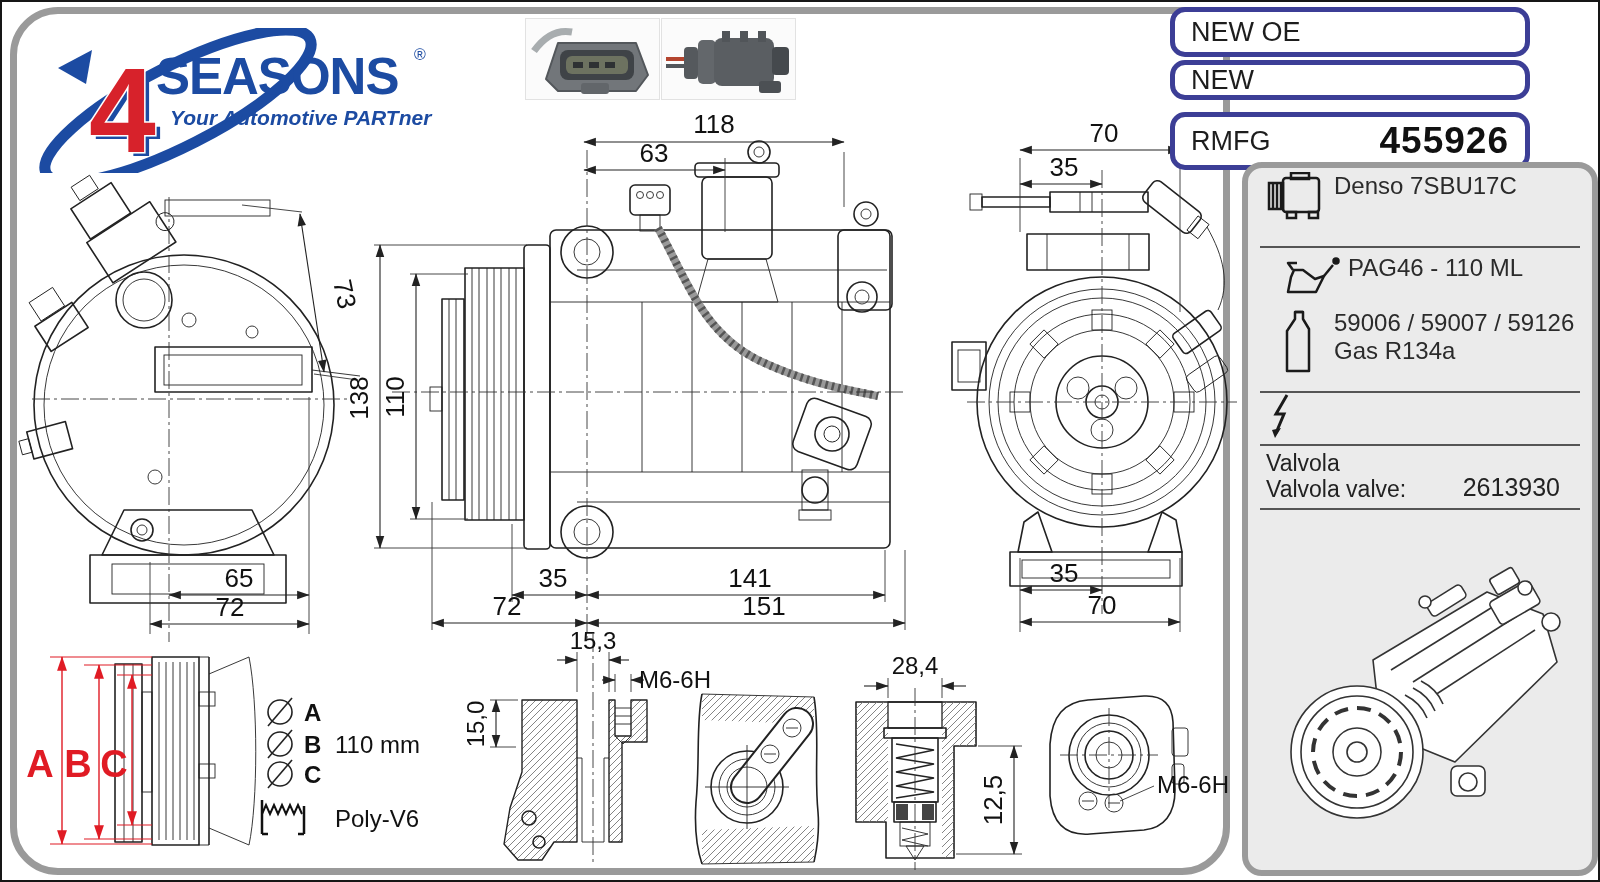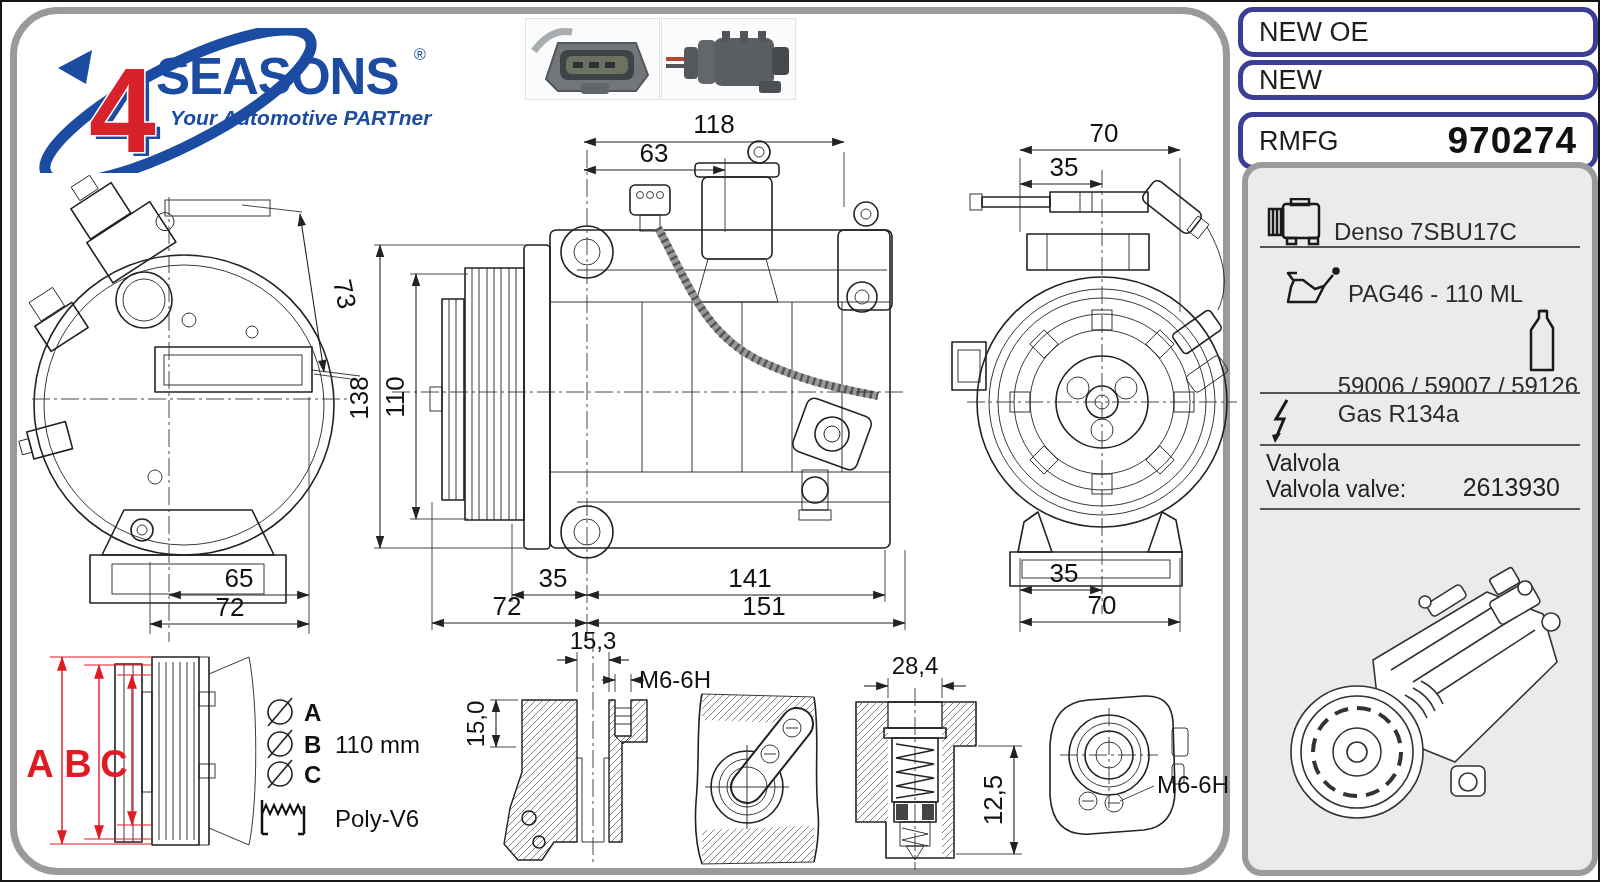--- a/index.html
+++ b/index.html
@@ -6,29 +6,29 @@
   .page{position:relative;width:1600px;height:882px;background:#fff;border:2px solid #161616;
         box-sizing:border-box;overflow:hidden;font-family:"Liberation Sans",sans-serif;}
   .main-panel{position:absolute;left:8px;top:5px;width:1220px;height:868px;border:7px solid #9a9a9a;
         border-radius:48px;background:#fff;box-sizing:border-box;z-index:1;}
   .drawings{position:absolute;left:0;top:0;width:1600px;height:882px;z-index:2;pointer-events:none;}
   .logo{position:absolute;left:26px;top:26px;z-index:3;}
   .photo{position:absolute;top:16px;height:80px;background:#fbfbfb;z-index:3;border:1px solid #e2e2e2;}
   .photo.p1{left:523px;width:133px;}
   .photo.p2{left:659px;width:133px;}
   
-  .pn-box{position:absolute;left:1236px;width:360px;box-sizing:border-box;border:5px solid #3c3e96;
+  .pn-box{position:absolute;left:1168px;width:360px;box-sizing:border-box;border:5px solid #3c3e96;
         border-radius:15px;background:#fff;display:flex;align-items:center;padding:0 16px;z-index:3;}
   .pn-box .lbl{font-size:27px;color:#1d1d1d;}
   .pn-box .val{margin-left:auto;font-size:37px;font-weight:800;color:#111;letter-spacing:1px;}
   
   .spec-panel{position:absolute;left:1240px;top:160px;width:356px;height:714px;box-sizing:border-box;
         border:6px solid #9a9a9a;border-radius:20px;background:#ebebeb;display:flex;flex-direction:column;
         z-index:3;padding:4px 0 0 0;}
-  .spec-row{display:flex;align-items:flex-end;padding:0 14px;}
+  .spec-row{display:flex;align-items:flex-start;padding:0 14px;}
   .spec-row .ic{width:72px;display:flex;justify-content:center;flex-shrink:0;}
   .spec-text{font-size:24px;color:#2b2b2b;line-height:28px;}
   .sep{border:none;border-top:2px solid #555;margin:0 12px;height:0;}
   .valve-row{display:flex;align-items:flex-end;padding:4px 18px 6px 18px;}
   .valve-lbls{font-size:23px;color:#222;line-height:26px;}
   .valve-val{margin-left:auto;font-size:25px;color:#222;padding-right:14px;}
   .photo-wrap{flex:1;display:flex;align-items:center;justify-content:center;}
   
   .out{stroke:#222;stroke-width:1.6;fill:none;stroke-linejoin:round;}
   .thin{stroke:#222;stroke-width:0.9;fill:none;}
@@ -476,21 +476,21 @@
   </svg>
 
   <div class="pn-box" style="top:5px;height:50px;">
     <span class="lbl">NEW OE</span>
   </div>
   <div class="pn-box" style="top:58px;height:40px;">
     <span class="lbl">NEW</span>
   </div>
   <div class="pn-box" style="top:110px;height:58px;">
     <span class="lbl">RMFG</span>
-    <span class="val">970274</span>
+    <span class="val">455926</span>
   </div>
 
   <div class="spec-panel">
     <div class="spec-row" style="height:76px;">
       <span class="ic">
         <svg width="62" height="48" viewBox="0 0 62 48" fill="none" stroke="#1a1a1a" stroke-width="2.5">
           <rect x="2" y="11" width="14" height="26"></rect>
           <line x1="6" y1="11" x2="6" y2="37"></line>
             <line x1="10" y1="11" x2="10" y2="37"></line>
             <line x1="14" y1="11" x2="14" y2="37"></line>
@@ -507,21 +507,21 @@
       <span class="ic">
         <svg width="58" height="44" viewBox="0 0 58 44" fill="none" stroke="#1a1a1a" stroke-width="2.5" stroke-linejoin="round">
           <path d="M5,38 h28 l8,-16 -9,3 -12,-9 h-9 l-3,7 z"></path>
           <path d="M10,16 l-5,-7 h9"></path>
           <path d="M41,22 l9,-11"></path>
           <circle cx="53" cy="7" r="2.5" fill="#1a1a1a"></circle>
         </svg>
       </span>
       <div class="spec-text">PAG46 - 110 ML</div>
     </div>
-    <div class="spec-row" style="height:84px;flex-direction:column;">
+    <div class="spec-row" style="height:84px;">
       <span class="ic">
         <svg width="32" height="64" viewBox="0 0 32 64" fill="none" stroke="#1a1a1a" stroke-width="2.5" stroke-linejoin="round">
           <path d="M5,62 V22 L13,10 V3 H21 V10 L27,20 V62 Z"></path>
           <line x1="13" y1="3" x2="21" y2="3"></line>
         </svg>
       </span>
       <div>
         <div class="spec-text">59006 / 59007 / 59126</div>
         <div class="spec-text">Gas R134a</div>
       </div>

